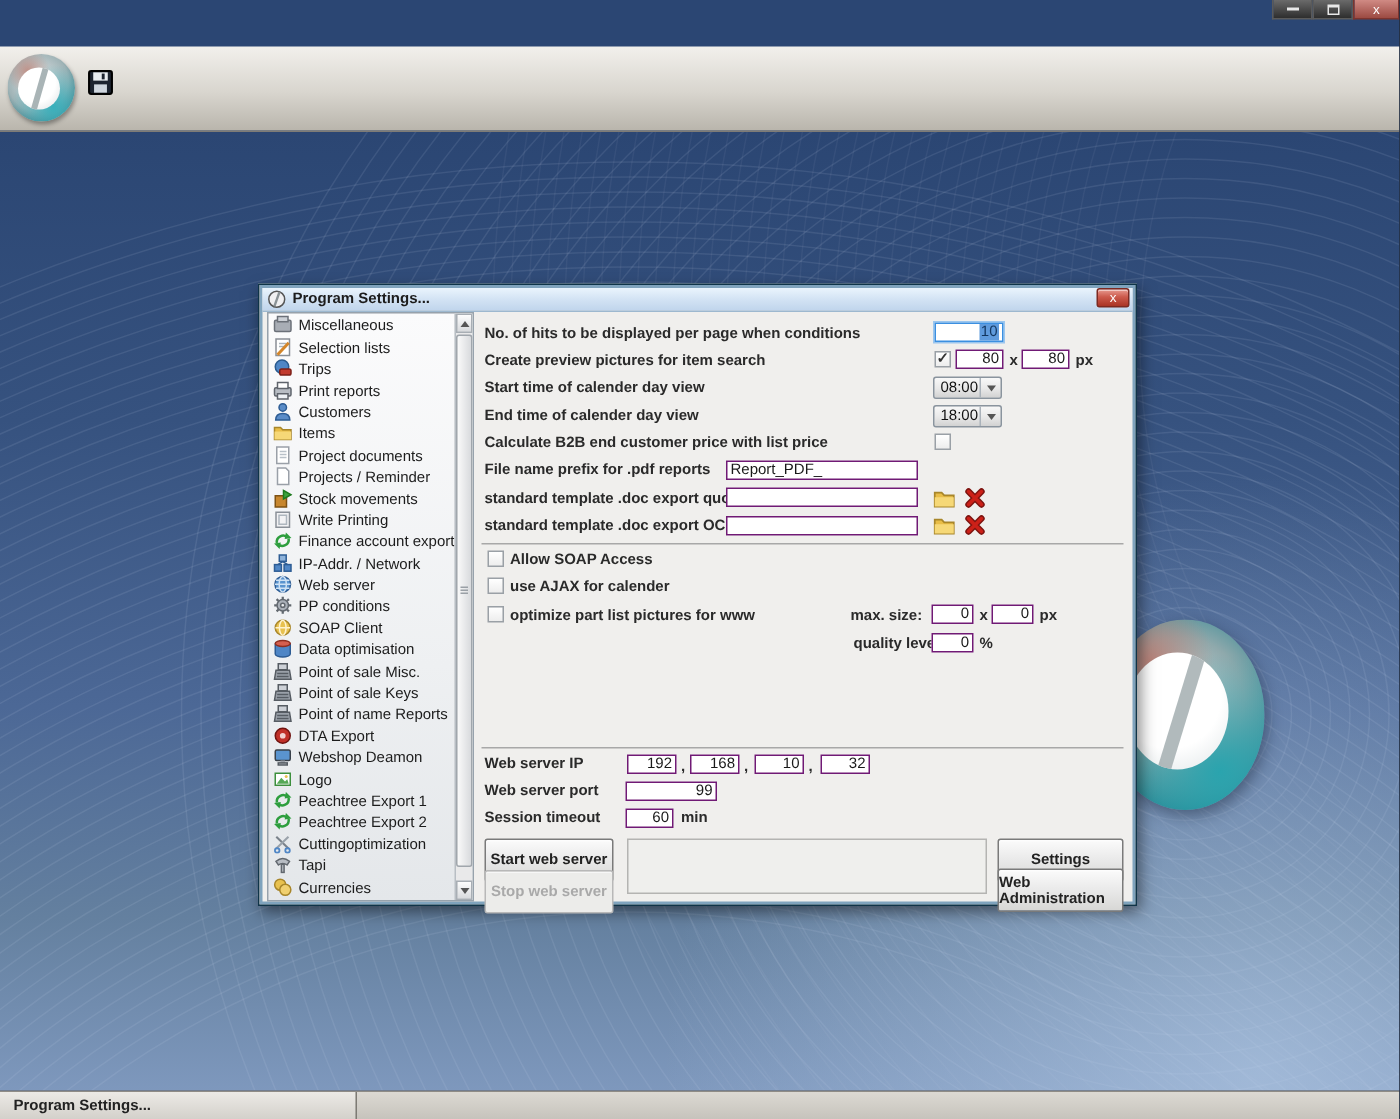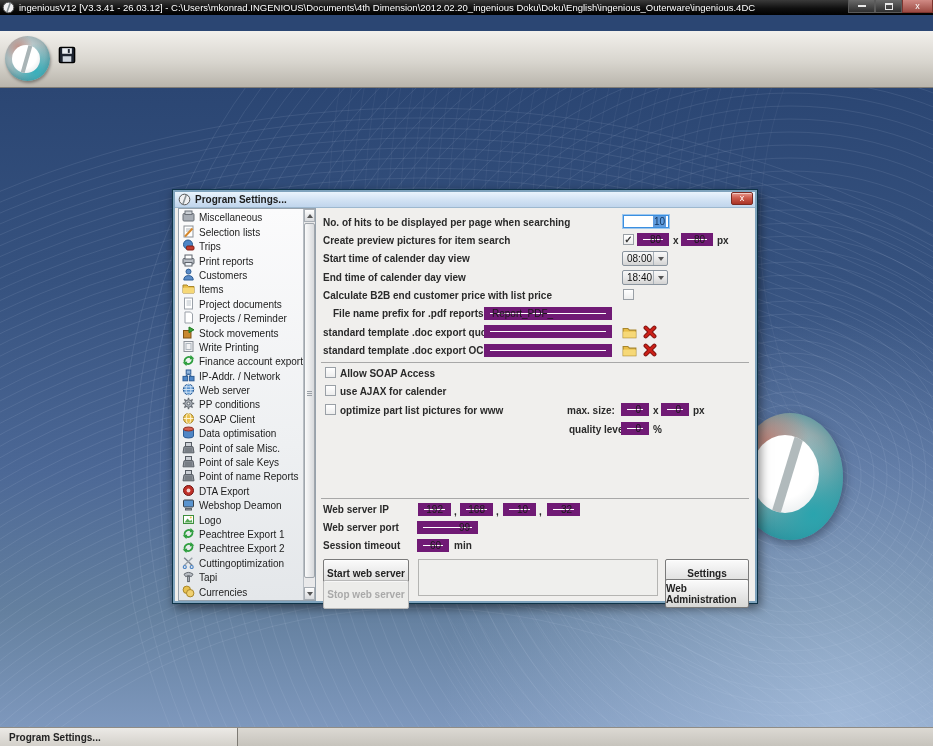--- a/index.html
+++ b/index.html
@@ -72,21 +72,21 @@
   .sarrow.up{top:0;} .sarrow.down{bottom:0;}
   .tri-up{width:0;height:0;border-left:3px solid transparent;border-right:3px solid transparent;border-bottom:4px solid #555;}
   .tri-down{width:0;height:0;border-left:3px solid transparent;border-right:3px solid transparent;border-top:4px solid #555;}
   .sthumb{position:absolute;left:0;top:14px;width:11px;height:355px;border:1px solid #a0a6ac;border-radius:2px;
     background:linear-gradient(90deg,#fafafa,#d8dadd);}
   .sthumb:after{content:"";position:absolute;left:2px;top:48%;width:5px;height:1px;background:#9aa0a6;
     box-shadow:0 2px 0 #9aa0a6,0 -2px 0 #9aa0a6;}
 
   
   .fl{position:absolute;font-size:10px;font-weight:bold;color:#2a2a2a;white-space:nowrap;}
-  .field{position:absolute;height:13px;background:#fff;border:6px solid #701a75;font-size:10px;color:#1a1a1a;
+  .field{position:absolute;height:13px;background:#fff;border:1px solid #701a75;font-size:10px;color:#1a1a1a;
     display:flex;align-items:center;justify-content:flex-end;padding:0 2px;}
   .field.left{justify-content:flex-start;}
   .field.focus{border:1px solid #3b8fe0;box-shadow:0 0 0 1px #9cc6ee;}
   .sel{background:#5f9bdd;color:#12365f;padding:0 1px;}
   .cb{position:absolute;width:11px;height:11px;border:1px solid #9aa0a6;background:linear-gradient(180deg,#fff,#ededed);
     font-size:10px;line-height:10px;color:#333;text-align:center;}
   .cb.checked:after{content:"\2713";font-weight:bold;}
   .dd{position:absolute;width:46px;height:15px;border:1px solid #8a949e;border-radius:2px;
     background:linear-gradient(180deg,#f8f8f8 0%,#e8e8e8 55%,#d2d2d2 100%);font-size:10px;color:#111;
     display:flex;align-items:center;padding-left:4px;}
@@ -106,29 +106,20 @@
     background:linear-gradient(180deg,#dcd9d3 0%,#c6c3bc 100%);}
   .taskitem{position:absolute;left:0;top:0;width:238px;height:19px;border-right:1px solid #7d7a74;
     background:linear-gradient(180deg,#eceae6 0%,#d2cfc9 100%);display:flex;align-items:center;
     font-size:10px;font-weight:bold;color:#222;padding-left:9px;}
 </style>
 </head>
 <body>
 
 <div class="screen">
 
-  <div class="titlebar">
-    <span class="appico">
-        <svg viewBox="0 0 13 13" width="13" height="13">
-          <circle cx="6.5" cy="6.5" r="5.3" fill="#f0f0f2" stroke="#555"></circle>
-          <path d="M8.3 1.8 L4.9 11.2" stroke="#8a9296" stroke-width="1.6"></path>
-        </svg>
-      </span>
-    <span>ingeniousV12 [V3.3.41 - 26.03.12] - C:\Users\mkonrad.INGENIOUS\Documents\4th Dimension\2012.02.20_ingenious Doku\Doku\English\ingenious_Outerware\ingenious.4DC</span>
-  </div>
   <div class="win-btns">
     <div class="win-btn">
         <span class="glyph-min"></span>
       </div>
     <div class="win-btn">
         <span class="glyph-max"></span>
       </div>
     <div class="win-btn close">
         <span>x</span>
       </div>
@@ -607,21 +598,21 @@
           <div class="sarrow up">
               <span class="tri-up"></span>
             </div>
           <div class="sthumb"></div>
           <div class="sarrow down">
               <span class="tri-down"></span>
             </div>
         </div>
       </div>
 
-      <div class="fl" style="left:150px;top:27px">No. of hits to be displayed per page when searching</div>
+      <div class="fl" style="left:150px;top:27px">No. of hits to be displayed per page when conditions</div>
       <div class="field focus" style="left:450px;top:25px;width:46px">
           <span class="sel">10</span>
         </div>
 
       <div class="fl" style="left:150px;top:45px">Create preview pictures for item search</div>
       <div class="cb checked" style="left:450px;top:44px"></div>
       <div class="field" style="left:464px;top:43px;width:32px">80</div>
       <div class="unit" style="left:500px;top:45px">x</div>
       <div class="field" style="left:508px;top:43px;width:32px">80</div>
       <div class="unit" style="left:544px;top:45px">px</div>
@@ -629,30 +620,30 @@
       <div class="fl" style="left:150px;top:63px">Start time of calender day view</div>
       <div class="dd" style="left:449px;top:61px">
         <span>08:00</span>
           <span class="arrow">
             <span class="tri-down"></span>
           </span>
       </div>
 
       <div class="fl" style="left:150px;top:82px">End time of calender day view</div>
       <div class="dd" style="left:449px;top:80px">
-        <span>18:40</span>
+        <span>18:00</span>
           <span class="arrow">
             <span class="tri-down"></span>
           </span>
       </div>
 
       <div class="fl" style="left:150px;top:100px">Calculate B2B end customer price with list price</div>
       <div class="cb" style="left:450px;top:99px"></div>
 
-      <div class="fl" style="left:160px;top:118px">File name prefix for .pdf reports</div>
+      <div class="fl" style="left:150px;top:118px">File name prefix for .pdf reports</div>
       <div class="field left" style="left:311px;top:117px;width:128px">Report_PDF_</div>
 
       <div class="fl" style="left:150px;top:137px">standard template .doc export quotation</div>
       <div class="field left" style="left:311px;top:135px;width:128px"></div>
       <span class="ficon" style="left:449px;top:135px">
           <svg viewBox="0 0 13 13" width="15" height="15">
             <path d="M1 3 L5 3 L6.5 4.5 L12 4.5 L12 11 L1 11 Z" fill="#e9bd47" stroke="#a8862a"></path>
             <path d="M1 5.7 L12 5.7 L12 11 L1 11 Z" fill="#f6d877"></path>
           </svg>
         </span>

